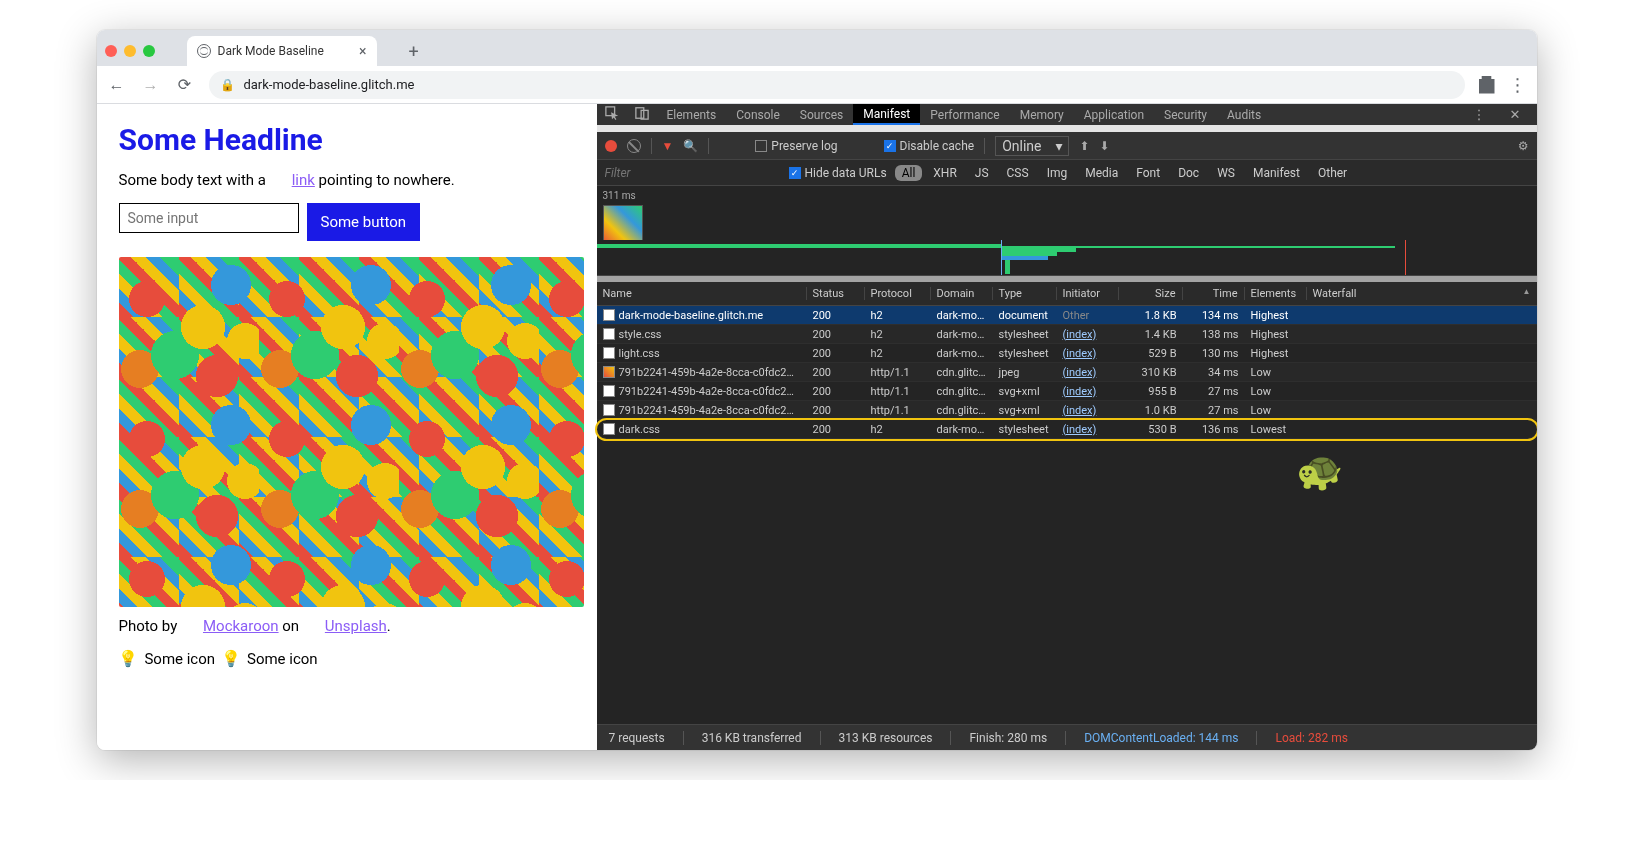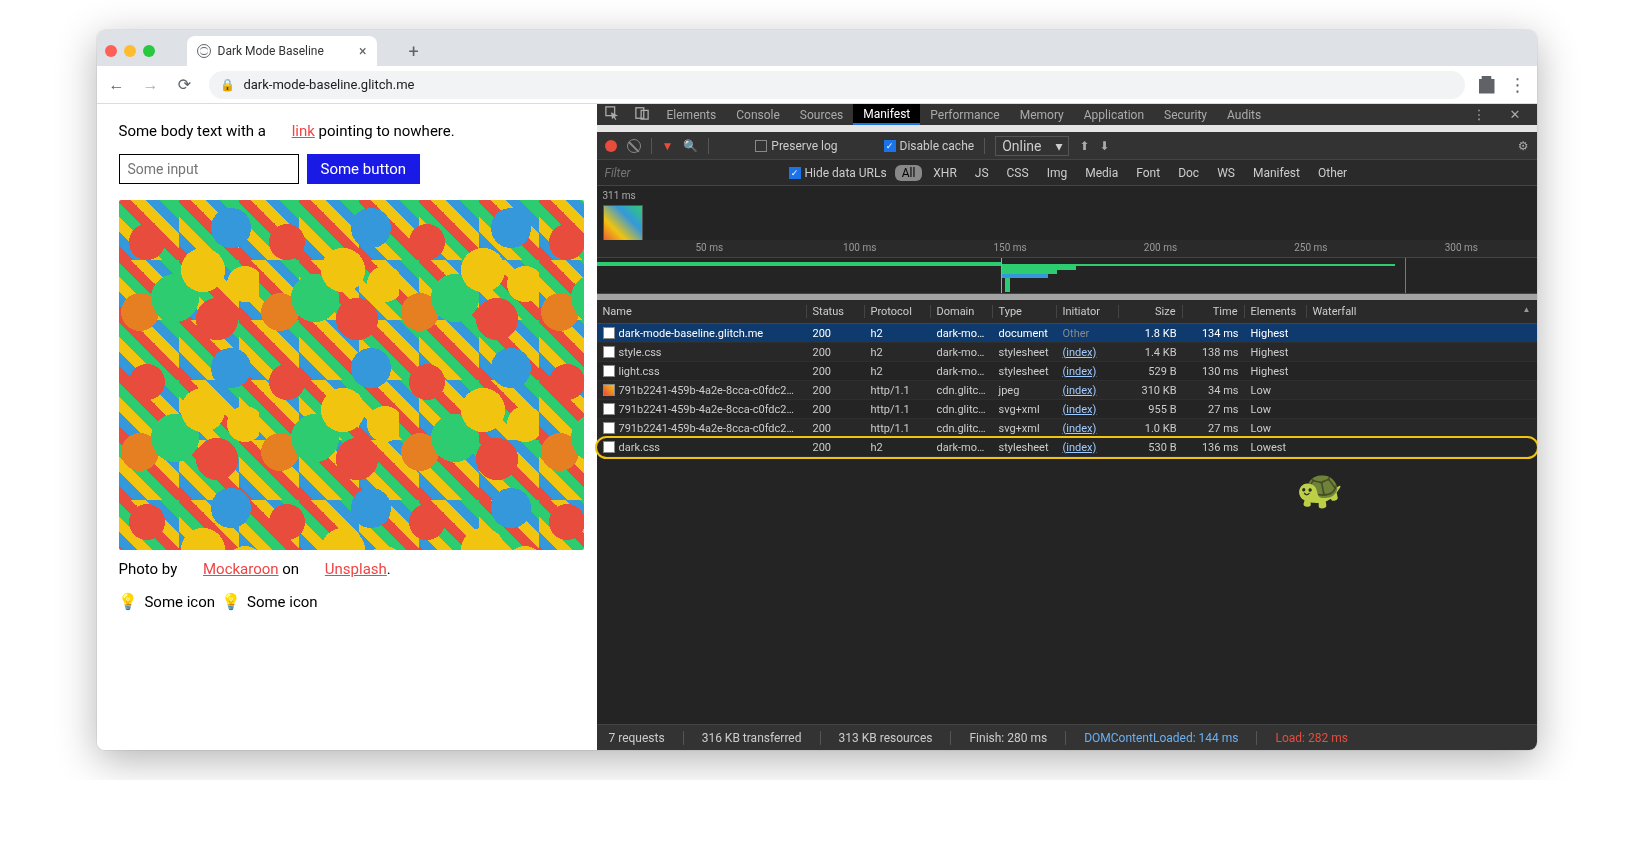--- a/index.html
+++ b/index.html
@@ -24,24 +24,24 @@
 .urlbar { flex: 1; height: 28px; background: #f1f3f4; border-radius: 14px; display: flex; align-items: center; padding: 0 12px; gap: 8px; font-size: 13px; color: #202124; }
 .lock { color: #5f6368; font-size: 12px; }
 .ext-icon { width: 16px; height: 18px; background: #5f6368; clip-path: polygon(20% 20%, 20% 0, 80% 0, 80% 20%, 100% 20%, 100% 100%, 0 100%, 0 20%); position: relative; }
 .menu3 { font-size: 18px; color: #5f6368; cursor: pointer; }
 
 
 .content { flex: 1; display: flex; overflow: hidden; }
 .page { width: 500px; padding: 18px 22px; overflow: auto; background: #fff; }
 .page h1 { color: #1a1ae6; font-size: 30px; font-weight: 700; margin-bottom: 14px; }
 .page p { font-size: 15px; color: #000; margin-bottom: 14px; }
-.page a { color: #ef4444; text-decoration: underline; padding-left: 22px; }
+.page a { color: #8b5cf6; text-decoration: underline; padding-left: 22px; }
 .page .row { display: flex; gap: 8px; margin-bottom: 16px; }
 .page input { width: 180px; height: 30px; border: 1px solid #000; padding: 0 8px; font-size: 14px; }
-.page button { height: 30px; background: #1a1ae6; color: #fff; border: none; padding: 0 14px; font-size: 15px; cursor: pointer; }
+.page button { height: 38px; background: #1a1ae6; color: #fff; border: none; padding: 0 14px; font-size: 15px; cursor: pointer; }
 .hero { width: 465px; height: 350px; background: linear-gradient(45deg, #e74c3c 0 12%, #3498db 12% 24%, #f1c40f 24% 36%, #2ecc71 36% 48%, #e74c3c 48% 60%, #f1c40f 60% 72%, #3498db 72% 84%, #2ecc71 84% 100%); background-size: 60px 60px; border-radius: 2px; margin-bottom: 10px; position: relative; overflow: hidden; }
 .hero::before { content:""; position:absolute; inset:0; background: radial-gradient(circle at 20% 30%, #e74c3c 0 18px, transparent 18px), radial-gradient(circle at 60% 50%, #f1c40f 0 22px, transparent 22px), radial-gradient(circle at 80% 20%, #3498db 0 20px, transparent 20px), radial-gradient(circle at 40% 70%, #2ecc71 0 24px, transparent 24px), radial-gradient(circle at 15% 80%, #e67e22 0 19px, transparent 19px), radial-gradient(circle at 70% 85%, #e74c3c 0 21px, transparent 21px), radial-gradient(circle at 90% 60%, #f1c40f 0 18px, transparent 18px); background-size: 140px 140px; }
 .iconrow { display: flex; gap: 6px; align-items: center; font-size: 15px; margin-top: 10px; }
 .bulb { font-size: 16px; }
 
 
 .devtools { flex: 1; background: #242424; color: #ccc; display: flex; flex-direction: column; font-size: 12px; }
 .dt-toolbar { height: 28px; background: #333; display: flex; align-items: center; border-bottom: 7px solid #e5e5e5; }
 .dt-btn { padding: 0 8px; cursor: pointer; color: #aaa; font-size: 13px; }
 .dt-tabs { display: flex; height: 100%; }
@@ -123,20 +123,21 @@
       <span class="lock">🔒</span>
       <span>dark-mode-baseline.glitch.me</span>
     </div>
     <span class="ext-icon"></span>
     <span class="menu3">⋮</span>
   </div>
 
   <div class="content">
 
     <div class="page">
+      <h1>Some Headline</h1>
       <p>
         <span>Some body text with a </span><a href="#">link</a><span> pointing to nowhere.</span>
       </p>
       <div class="row">
         <input type="text" placeholder="Some input" style="">
         <button>Some button</button>
       </div>
       <div class="hero"></div>
       <p>
         <span>Photo by </span><a href="#">Mockaroon</a><span> on </span><a href="#">Unsplash</a><span>.</span>
@@ -226,28 +227,20 @@
           </div>
       </div>
 
       <div class="timeline-pane">
         <div class="overview">
           <div>
             <div class="ov-label">311 ms</div>
             <div class="thumb"></div>
           </div>
         </div>
-        <div class="ruler" id="ruler">
-            <span style="left: 12%;">50 ms</span>
-            <span style="left: 28%;">100 ms</span>
-            <span style="left: 44%;">150 ms</span>
-            <span style="left: 60%;">200 ms</span>
-            <span style="left: 76%;">250 ms</span>
-            <span style="left: 92%;">300 ms</span>
-          </div>
         <div class="wfoverview">
           <div class="wfbar" style="left:0;width:43%;background:#2ecc71;top:4px"></div>
           <div class="wfbar" style="left:43%;width:8%;background:#2ecc71;top:8px"></div>
           <div class="wfbar" style="left:43%;width:6%;background:#2ecc71;top:12px"></div>
           <div class="wfbar" style="left:43%;width:5%;background:#3498db;top:16px"></div>
           <div class="wfbar" style="left:43.5%;width:0.5%;background:#2ecc71;top:20px;height:14px"></div>
           <div class="wfbar" style="left:43%;width:42%;background:#2ecc71;top:6px;height:2px"></div>
           <div style="position:absolute;left:43%;top:0;bottom:0;width:1px;background:#6ab0f3"></div>
           <div style="position:absolute;left:86%;top:0;bottom:0;width:1px;background:#e74c3c"></div>
         </div>

